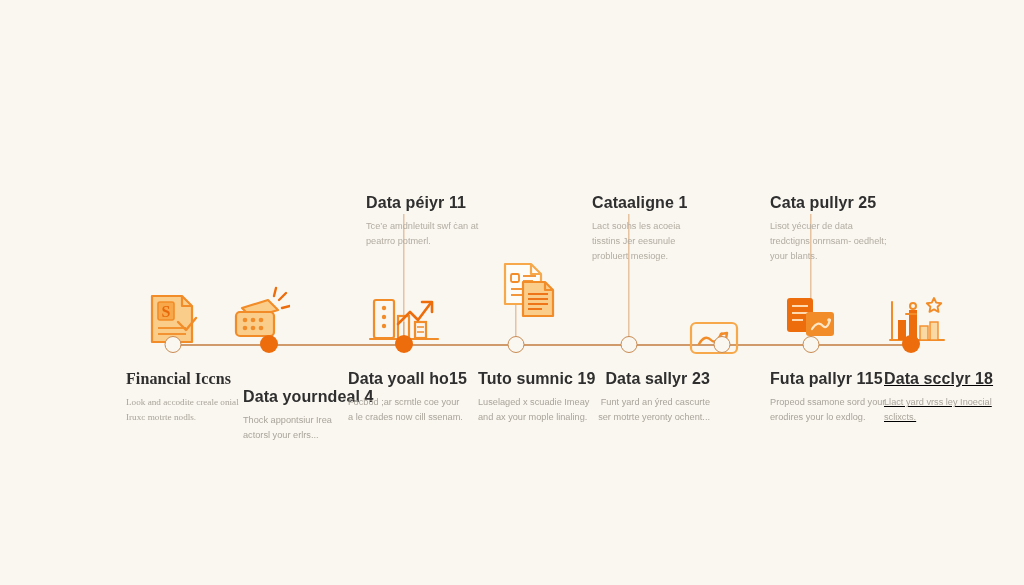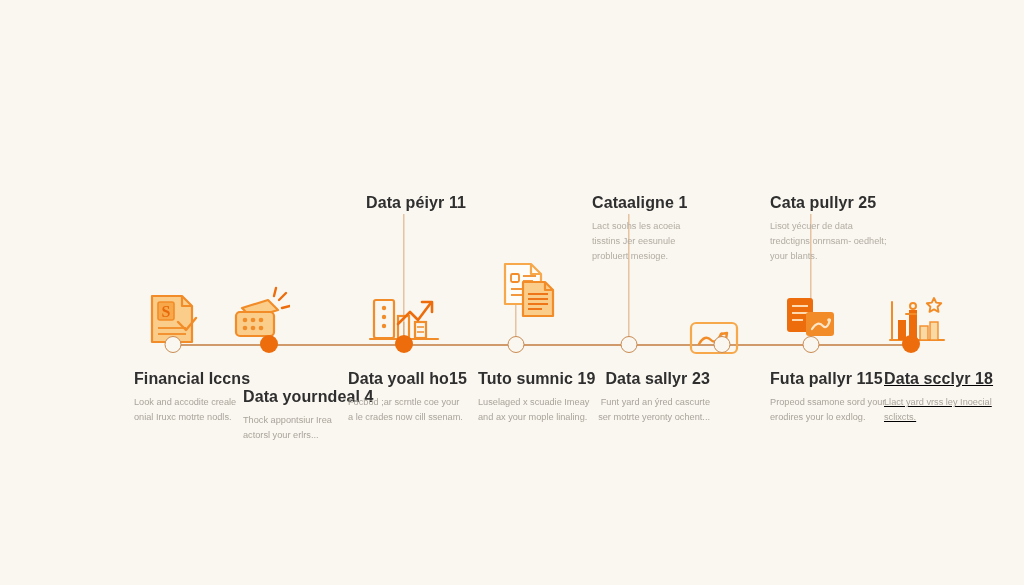--- a/index.html
+++ b/index.html
@@ -97,21 +97,21 @@
       <path d="M10 8 h30 l10 10 v36 h-40 z" fill="#fbcd8a" stroke="#f28c28" stroke-width="2.2" stroke-linejoin="round"></path>
       <path d="M40 8 v10 h10" fill="none" stroke="#f28c28" stroke-width="2.2" stroke-linejoin="round"></path>
       <rect x="16" y="14" width="16" height="18" rx="2" fill="#f7a84b" stroke="#f28c28" stroke-width="1.6"></rect>
       <text x="24" y="29" font-family="'Liberation Serif',serif" font-size="16" font-weight="bold" fill="#e8690a" text-anchor="middle">S</text>
       <line x1="16" y1="40" x2="44" y2="40" stroke="#f28c28" stroke-width="1.8"></line>
       <line x1="16" y1="46" x2="44" y2="46" stroke="#f28c28" stroke-width="1.8"></line>
       <path d="M36 34 l8 8 l10 -12" fill="none" stroke="#f28c28" stroke-width="2.4" stroke-linecap="round" stroke-linejoin="round"></path>
     </svg>
       </div>
       <div class="marker hollow" style="left: 173px;"></div>
-      <div class="block below" style="left: 134px;">
+      <div class="block below" style="left: 126px; font-family: Liberation Serif, serif;">
         <p class="title">Financial Iccns</p>
         <p class="desc">Look and accodite creale onial Iruxc motrte nodls.</p>
       </div>
       <div class="stem" style="left: 269px; top: 322px; height: 22px;"></div>
       <div class="icon-wrap" style="left: 257px; top: 276px;">
     <svg width="66" height="62" viewBox="0 0 66 62">
       <path d="M18 22 l26 -8 l10 10 l-26 8 z" fill="#fbcd8a" stroke="#f28c28" stroke-width="2.2" stroke-linejoin="round"></path>
       <rect x="12" y="26" width="38" height="24" rx="4" fill="#fbcd8a" stroke="#f28c28" stroke-width="2.2"></rect>
       <circle cx="21" cy="34" r="2.3" fill="#f28c28"></circle>
       <circle cx="29" cy="34" r="2.3" fill="#f28c28"></circle>
@@ -146,20 +146,21 @@
       <line x1="2" y1="53" x2="70" y2="53" stroke="#f28c28" stroke-width="2.2" stroke-linecap="round"></line>
     </svg>
       </div>
       <div class="marker filled" style="left: 404px;"></div>
       <div class="block below" style="left: 348px;">
         <p class="title">Data yoall ho15</p>
         <p class="desc">Focbod ;ar scrntle coe your a le crades now cill ssenam.</p>
       </div>
       <div class="block above" style="left: 366px;">
         <p class="title">Data péiyr 11</p>
+        <p class="desc">Tce’e amdnletuilt swf ċan at peatrro potmerl.</p>
       </div>
       <div class="stem" style="left: 516px; top: 294px; height: 50px;"></div>
       <div class="icon-wrap" style="left: 528px; top: 248px;">
     <svg width="62" height="62" viewBox="0 0 62 62">
       <path d="M8 6 h26 l10 10 v30 h-36 z" fill="#fefcf6" stroke="#f7a84b" stroke-width="2.2" stroke-linejoin="round"></path>
       <path d="M34 6 v10 h10" fill="none" stroke="#f7a84b" stroke-width="2.2" stroke-linejoin="round"></path>
       <rect x="14" y="16" width="8" height="8" rx="1.5" fill="none" stroke="#f28c28" stroke-width="1.8"></rect>
       <line x1="26" y1="18" x2="39" y2="18" stroke="#f28c28" stroke-width="1.8"></line>
       <line x1="26" y1="23" x2="36" y2="23" stroke="#f28c28" stroke-width="1.8"></line>
       <line x1="14" y1="31" x2="39" y2="31" stroke="#f28c28" stroke-width="1.8"></line>

